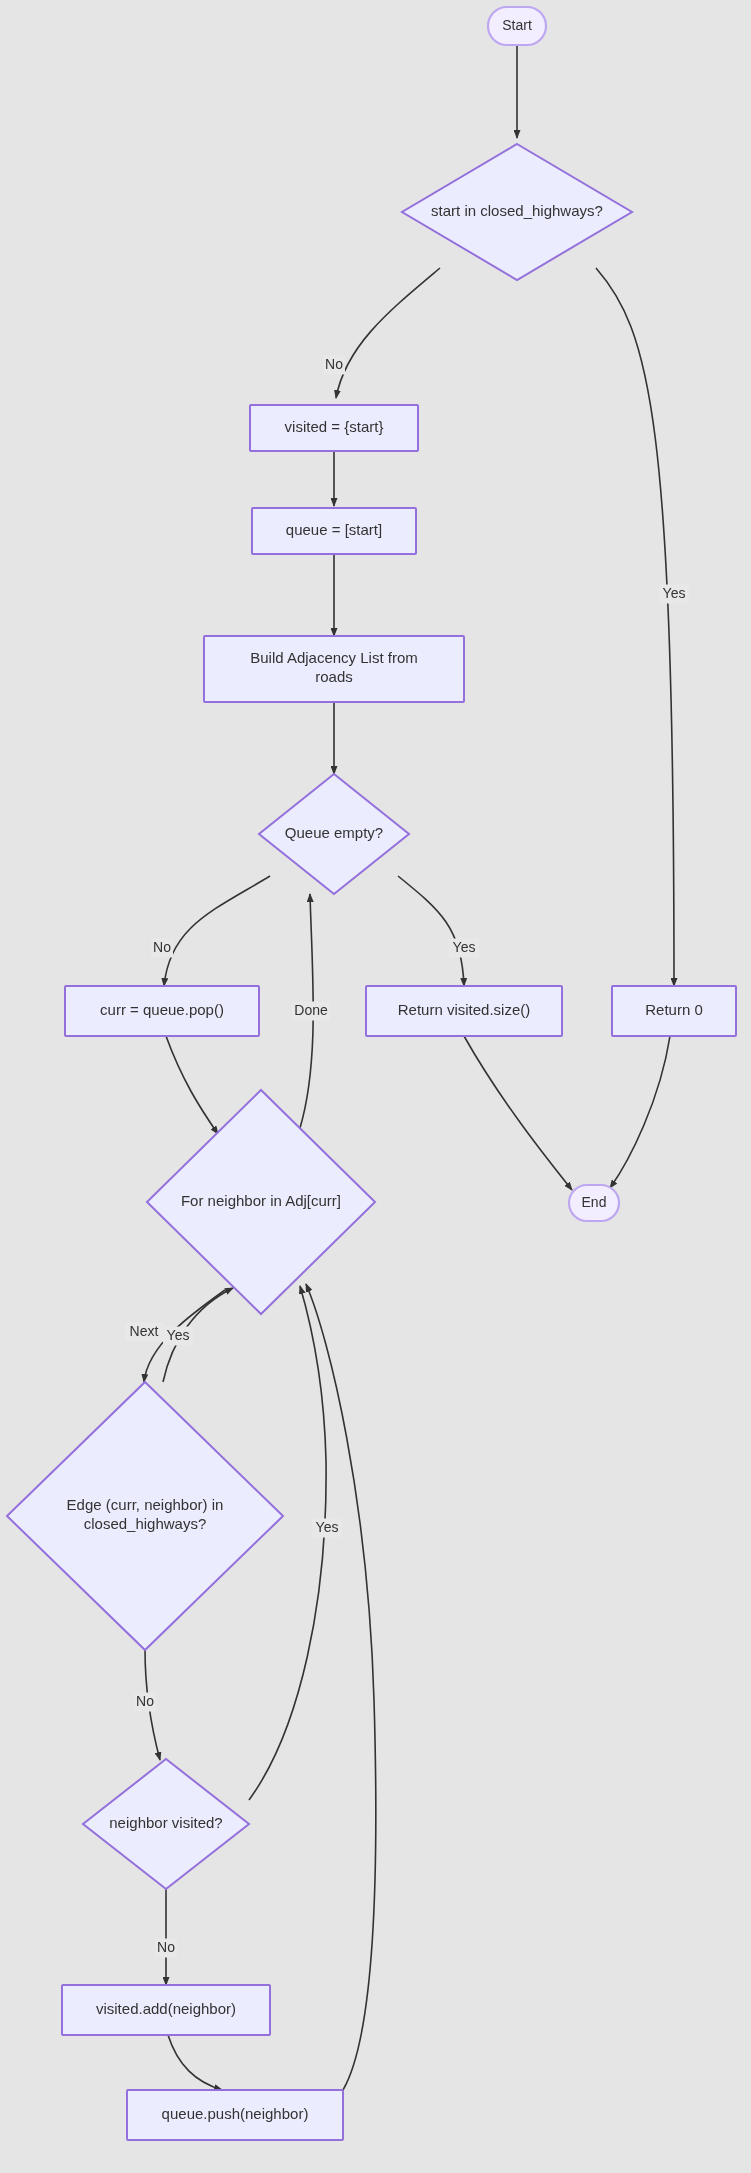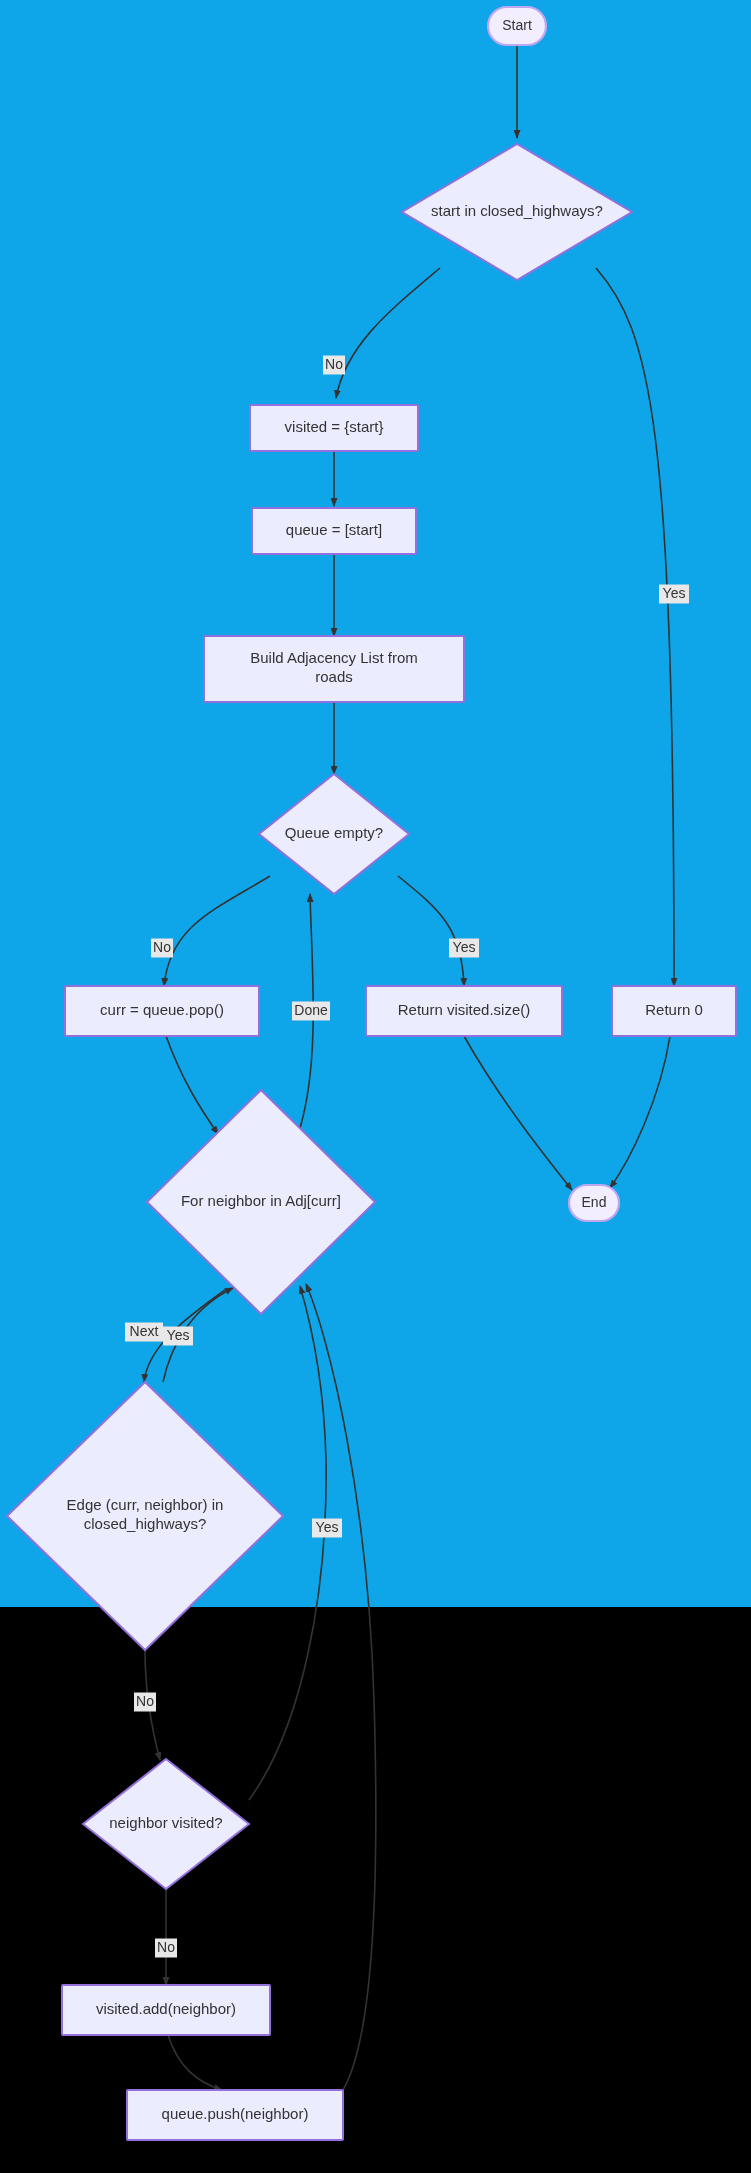--- a/index.html
+++ b/index.html
@@ -9,22 +9,22 @@
   }
   body {
     width: 751px;
     height: 2173px;
     font-family: "Liberation Sans", sans-serif;
     overflow: hidden;
   }
   #flow-root {
     position: relative;
     width: 751px;
-    height: 1607px;
-    background: #0ea5e9;
+    height: 2173px;
+    background: #e5e5e5;
   }
   svg#flow-svg {
     display: block;
     width: 751px;
     height: 2173px;
   }
   .node-shape {
     fill: #ECECFF;
     stroke: #9370DB;
     stroke-width: 2;

